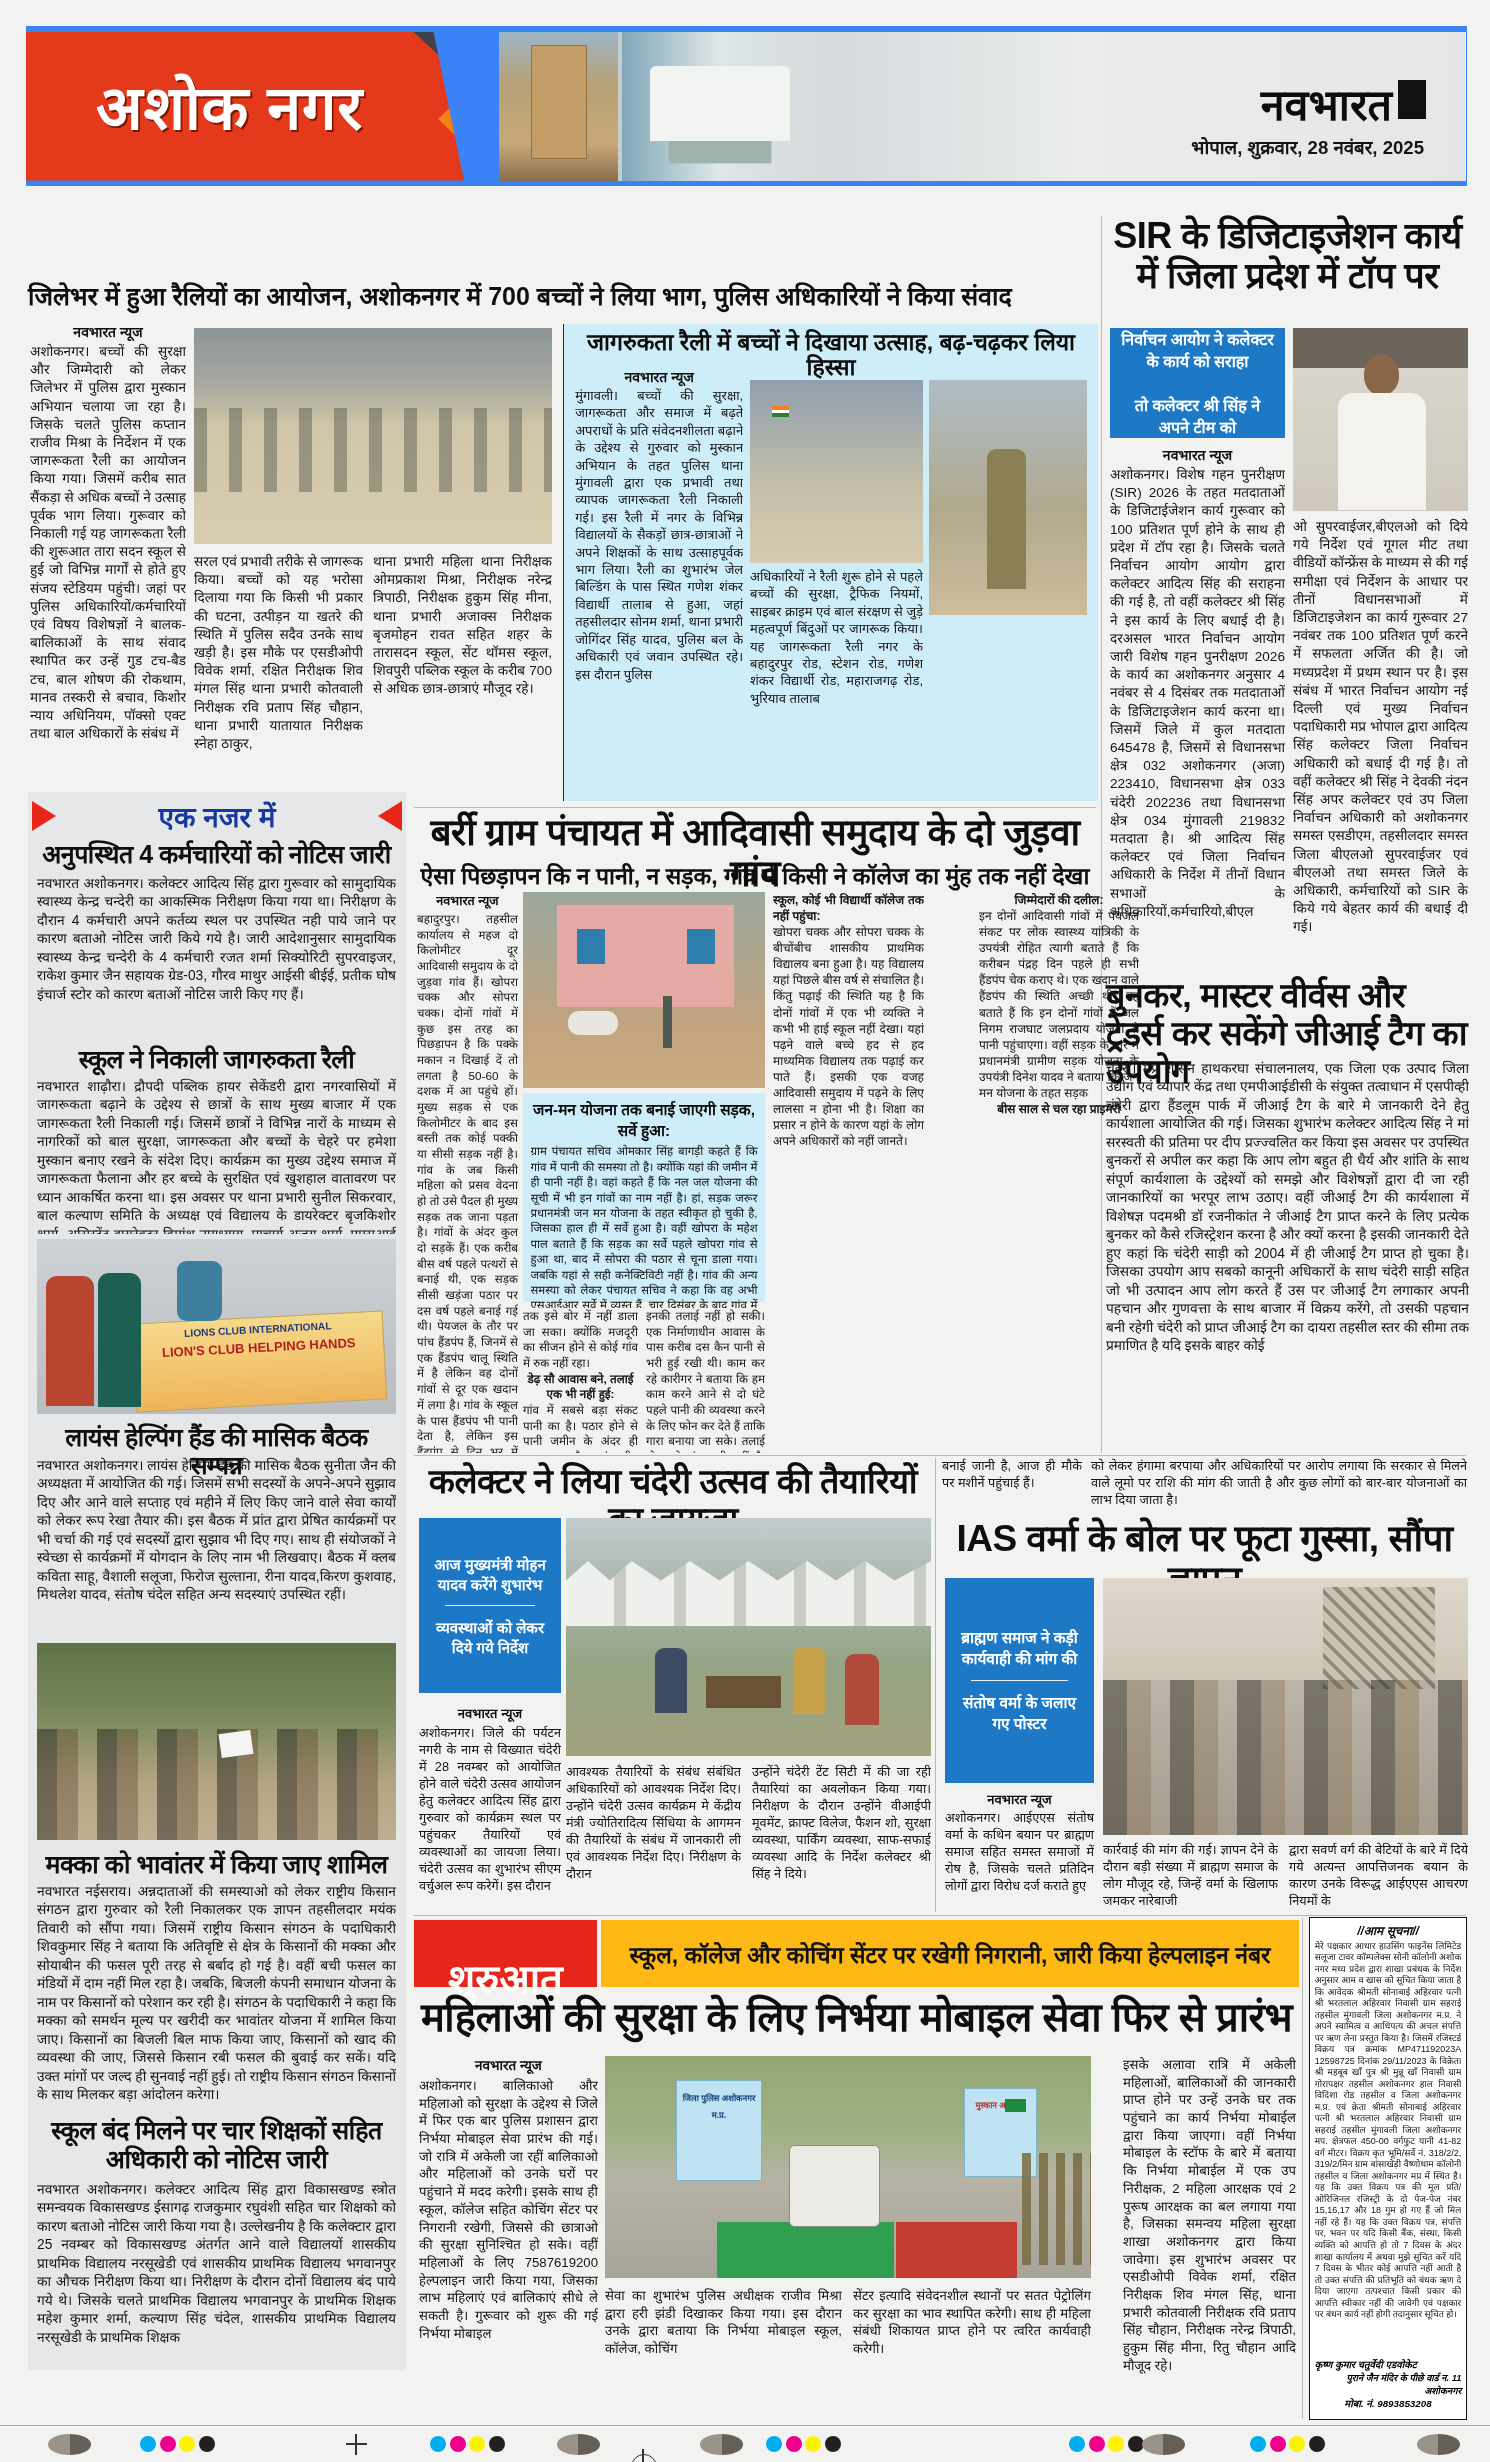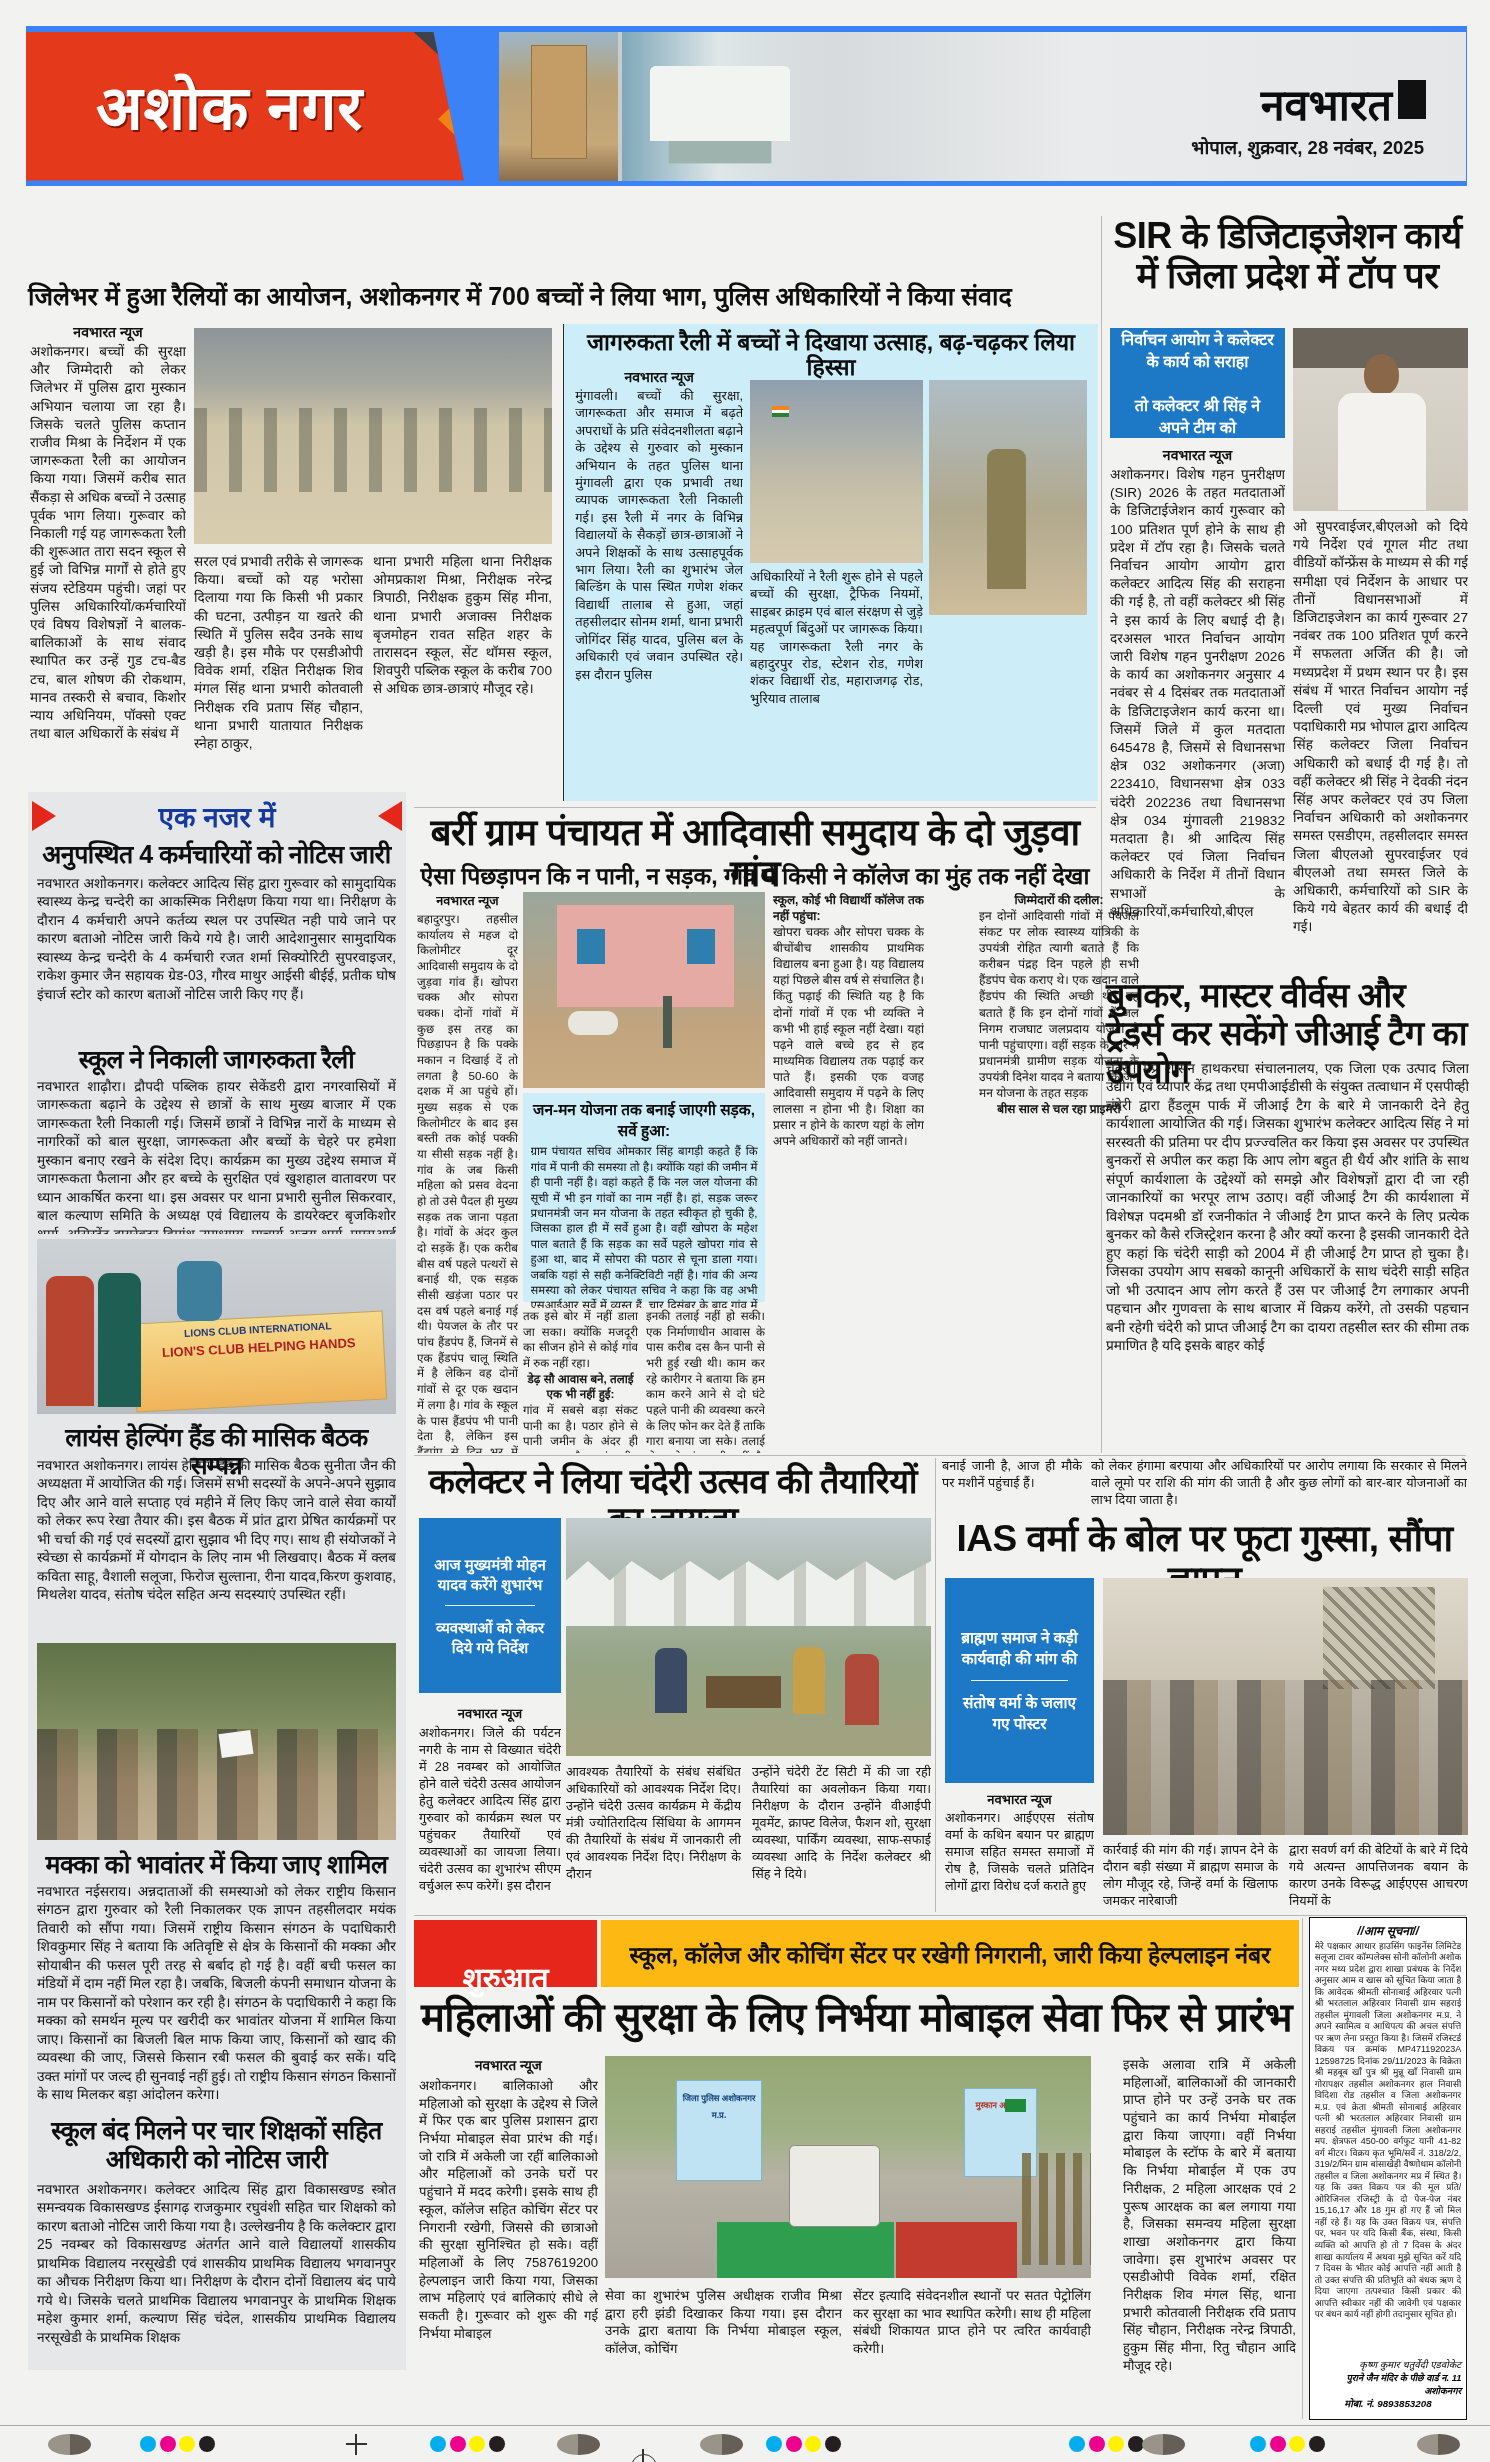--- a/index.html
+++ b/index.html
@@ -203,21 +203,21 @@
     <div class="b" style="left:0;top:102px;width:100%;height:155px;
          background:repeating-linear-gradient(90deg,rgba(52,48,42,.55) 0 24px,rgba(110,90,60,.4) 24px 48px,rgba(52,48,42,.12) 48px 67px);"></div>
   </div>
   <div class="b byline" style="left:945px;top:1790px;width:149px;font-size:13px;">नवभारत न्यूज</div>
   <div class="b t" style="left:945px;top:1810px;width:149px;height:102px;font-size:12.7px;">अशोकनगर। आईएएस संतोष वर्मा के कथिन बयान पर ब्राह्मण समाज सहित समस्त समाजों में रोष है, जिसके चलते प्रतिदिन लोगों द्वारा विरोध दर्ज कराते हुए</div>
   <div class="b t" style="left:1103px;top:1842px;width:175px;height:71px;font-size:12.7px;">कार्रवाई की मांग की गई। ज्ञापन देने के दौरान बड़ी संख्या में ब्राह्मण समाज के लोग मौजूद रहे, जिन्हें वर्मा के खिलाफ जमकर नारेबाजी</div>
   <div class="b t" style="left:1289px;top:1842px;width:179px;height:71px;font-size:12.7px;">द्वारा सवर्ण वर्ग की बेटियों के बारे में दिये गये अत्यन्त आपत्तिजनक बयान के कारण उनके विरूद्ध आईएएस आचरण नियमों के</div>
 
   <div class="hr" style="left:414px;top:1915px;width:1052px;"></div>
   <div class="b" style="left:414px;top:1920px;width:183px;height:67px;background:#e6261a;display:flex;align-items:center;justify-content:center;">
-    <span style="color:#fff;font-size:30px;font-weight:bold;margin-top:48px;">शुरुआत</span>
+    <span style="color:#fff;font-size:40px;font-weight:bold;margin-top:48px;">शुरुआत</span>
   </div>
   <div class="b" style="left:601px;top:1920px;width:698px;height:67px;background:#fdb813;display:flex;align-items:center;justify-content:center;">
     <span style="color:#101010;font-size:23px;font-weight:bold;text-align:center;">स्कूल, कॉलेज और कोचिंग सेंटर पर रखेगी निगरानी, जारी किया हेल्पलाइन नंबर</span>
   </div>
   <div class="b hl" style="left:414px;top:1995px;width:885px;font-size:40px;text-align:center;">महिलाओं की सुरक्षा के लिए निर्भया मोबाइल सेवा फिर से प्रारंभ</div>
 
   <div class="b byline" style="left:419px;top:2056px;width:179px;font-size:13.5px;">नवभारत न्यूज</div>
   <div class="b t" style="left:419px;top:2077px;width:179px;height:335px;font-size:13.2px;">अशोकनगर। बालिकाओ और महिलाओ को सुरक्षा के उद्देश्य से जिले में फिर एक बार पुलिस प्रशासन द्वारा निर्भया मोबाइल सेवा प्रारंभ की गई। जो रात्रि में अकेली जा रहीं बालिकाओ और महिलाओं को उनके घरों पर पहुंचाने में मदद करेगी। इसके साथ ही स्कूल, कॉलेज सहित कोचिंग सेंटर पर निगरानी रखेगी, जिससे की छात्राओ की सुरक्षा सुनिश्चित हो सके। वहीं महिलाओं के लिए 7587619200 हेल्पलाइन जारी किया गया, जिसका लाभ महिलाएं एवं बालिकाएं सीधे ले सकती है। गुरूवार को शुरू की गई निर्भया मोबाइल</div>
 
   <div class="b photo" style="left:605px;top:2056px;width:486px;height:222px;background:linear-gradient(180deg,#94a773 0%,#9fb184 34%,#b6b3a5 55%,#a8a49a 100%);">
@@ -235,21 +235,21 @@
     <div class="b" style="left:400px;top:43px;width:20.5px;height:13px;background:#1d8a3c;"></div>
   </div>
   <div class="b t" style="left:605px;top:2287px;width:237px;height:125px;font-size:13.2px;">सेवा का शुभारंभ पुलिस अधीक्षक राजीव मिश्रा द्वारा हरी झंडी दिखाकर किया गया। इस दौरान उनके द्वारा बताया कि निर्भया मोबाइल स्कूल, कॉलेज, कोचिंग</div>
   <div class="b t" style="left:853px;top:2287px;width:238px;height:125px;font-size:13.2px;">सेंटर इत्यादि संवेदनशील स्थानों पर सतत पेट्रोलिंग कर सुरक्षा का भाव स्थापित करेगी। साथ ही महिला संबंधी शिकायत प्राप्त होने पर त्वरित कार्यवाही करेगी।</div>
   <div class="b t" style="left:1123px;top:2056px;width:173px;height:356px;font-size:13.2px;">इसके अलावा रात्रि में अकेली महिलाओं, बालिकाओं की जानकारी प्राप्त होने पर उन्हें उनके घर तक पहुंचाने का कार्य निर्भया मोबाईल द्वारा किया जाएगा। वहीं निर्भया मोबाइल के स्टॉफ के बारे में बताया कि निर्भया मोबाईल में एक उप निरीक्षक, 2 महिला आरक्षक एवं 2 पुरूष आरक्षक का बल लगाया गया है, जिसका समन्वय महिला सुरक्षा शाखा अशोकनगर द्वारा किया जावेगा। इस शुभारंभ अवसर पर एसडीओपी विवेक शर्मा, रक्षित निरीक्षक शिव मंगल सिंह, थाना प्रभारी कोतवाली निरीक्षक रवि प्रताप सिंह चौहान, निरीक्षक नरेन्द्र त्रिपाठी, हुकुम सिंह मीना, रितु चौहान आदि मौजूद रहे।</div>
 
   <div class="vr" style="left:1302px;top:1918px;height:501px;"></div>
   <div class="b" style="left:1309px;top:1917px;width:158px;height:503px;background:#fff;border:1.9px solid #111;box-sizing:border-box;padding:3.7px 4.7px;">
     <div style="font-size:12px;font-weight:bold;font-style:italic;text-align:center;color:#0d0d0d;">//आम सूचना//</div>
     <div class="t" style="font-size:9px;line-height:1.28;height:417px;margin-top:1.9px;">मेरे पक्षकार आधार हाउसिंग फाइनेंस लिमिटेड सलूजा टावर कॉम्पलेक्स सोनी कॉलोनी अशोक नगर मध्य प्रदेश द्वारा शाखा प्रबंधक के निर्देश अनुसार आम व खास को सूचित किया जाता है कि आवेदक श्रीमती सोनाबाई अहिरवार पत्नी श्री भरतलाल अहिरवार निवासी ग्राम सहराई तहसील मुंगावली जिला अशोकनगर म.प्र. ने अपने स्वामित्व व आधिपत्य की अचल संपत्ति पर ऋण लेना प्रस्तुत किया है। जिसमें रजिस्टर्ड विक्रय पत्र क्रमांक MP471192023A 12598725 दिनांक 29/11/2023 के विक्रेता श्री महबूब खाँ पुत्र श्री मुन्नू खाँ निवासी ग्राम गोरापक्षर तहसील अशोकनगर हाल निवासी विदिशा रोड तहसील व जिला अशोकनगर म.प्र. एवं क्रेता श्रीमती सोनाबाई अहिरवार पत्नी श्री भरतलाल अहिरवार निवासी ग्राम सहराई तहसील मुंगावली जिला अशोकनगर मप. क्षेत्रफल 450-00 वर्गफुट यानी 41-82 वर्ग मीटर। विक्रय कृत भूमि/सर्वे नं. 318/2/2, 319/2/मिन ग्राम बांसाखेड़ी वैष्णोधाम कॉलोनी तहसील व जिला अशोकनगर मप्र में स्थित है। यह कि उक्त विक्रय पत्र की मूल प्रति/ओरिजिनल रजिस्ट्री के दो पेज-पेज नंबर 15,16,17 और 18 गुम हो गए हैं जो मिल नहीं रहे हैं। यह कि उक्त विक्रय पत्र, संपत्ति पर, भवन पर यदि किसी बैंक, संस्था, किसी व्यक्ति को आपत्ति हो तो 7 दिवस के अंदर शाखा कार्यालय में अथवा मुझे सूचित करें यदि 7 दिवस के भीतर कोई आपत्ति नहीं आती है तो उक्त संपत्ति की प्रतिभूति को बंधक ऋण दे दिया जाएगा तत्पश्चात किसी प्रकार की आपत्ति स्वीकार नहीं की जावेगी एवं पक्षकार पर बंधन कार्य नहीं होगी तदानुसार सूचित हो।</div>
-    <div style="font-size:9.8px;font-weight:normal;font-style:italic;text-align:right;">कृष्ण कुमार चतुर्वेदी एडवोकेट</div>
+    <div style="font-size:9.8px;font-weight:bold;font-style:italic;text-align:left;">कृष्ण कुमार चतुर्वेदी एडवोकेट</div>
     <div style="font-size:9.3px;font-weight:bold;font-style:italic;text-align:right;">पुराने जैन मंदिर के पीछे वार्ड न. 11 अशोकनगर</div>
     <div style="font-size:9.8px;font-weight:bold;font-style:italic;text-align:center;">मोबा. नं. 9893853208</div>
   </div>
 
   <div class="hr" style="left:0;top:2425px;width:1490px;background:#a8a8a8;"></div>
   <div class="b mark-half" style="left:48px;top:2434px;"></div>
   <div class="b" style="left:140px;top:2436px;">
     <span class="dot" style="background:#00aeef;"></span><span class="dot" style="background:#ec008c;"></span><span class="dot" style="background:#fff200;"></span><span class="dot" style="background:#231f20;"></span>
   </div>
   <div class="b plus" style="left:346px;top:2434px;"></div>

